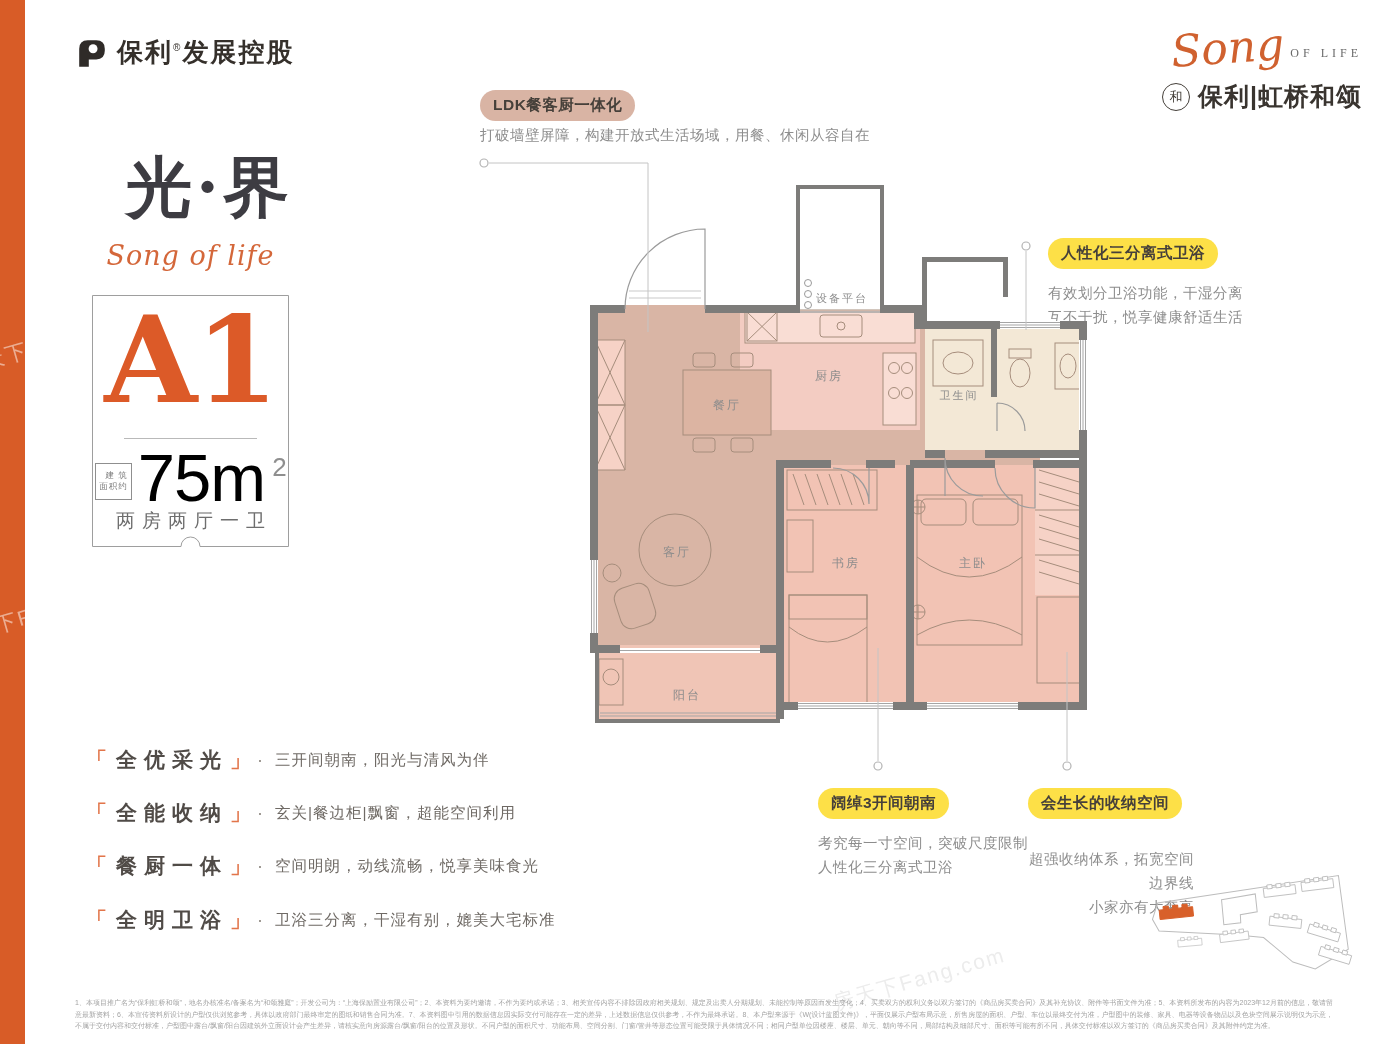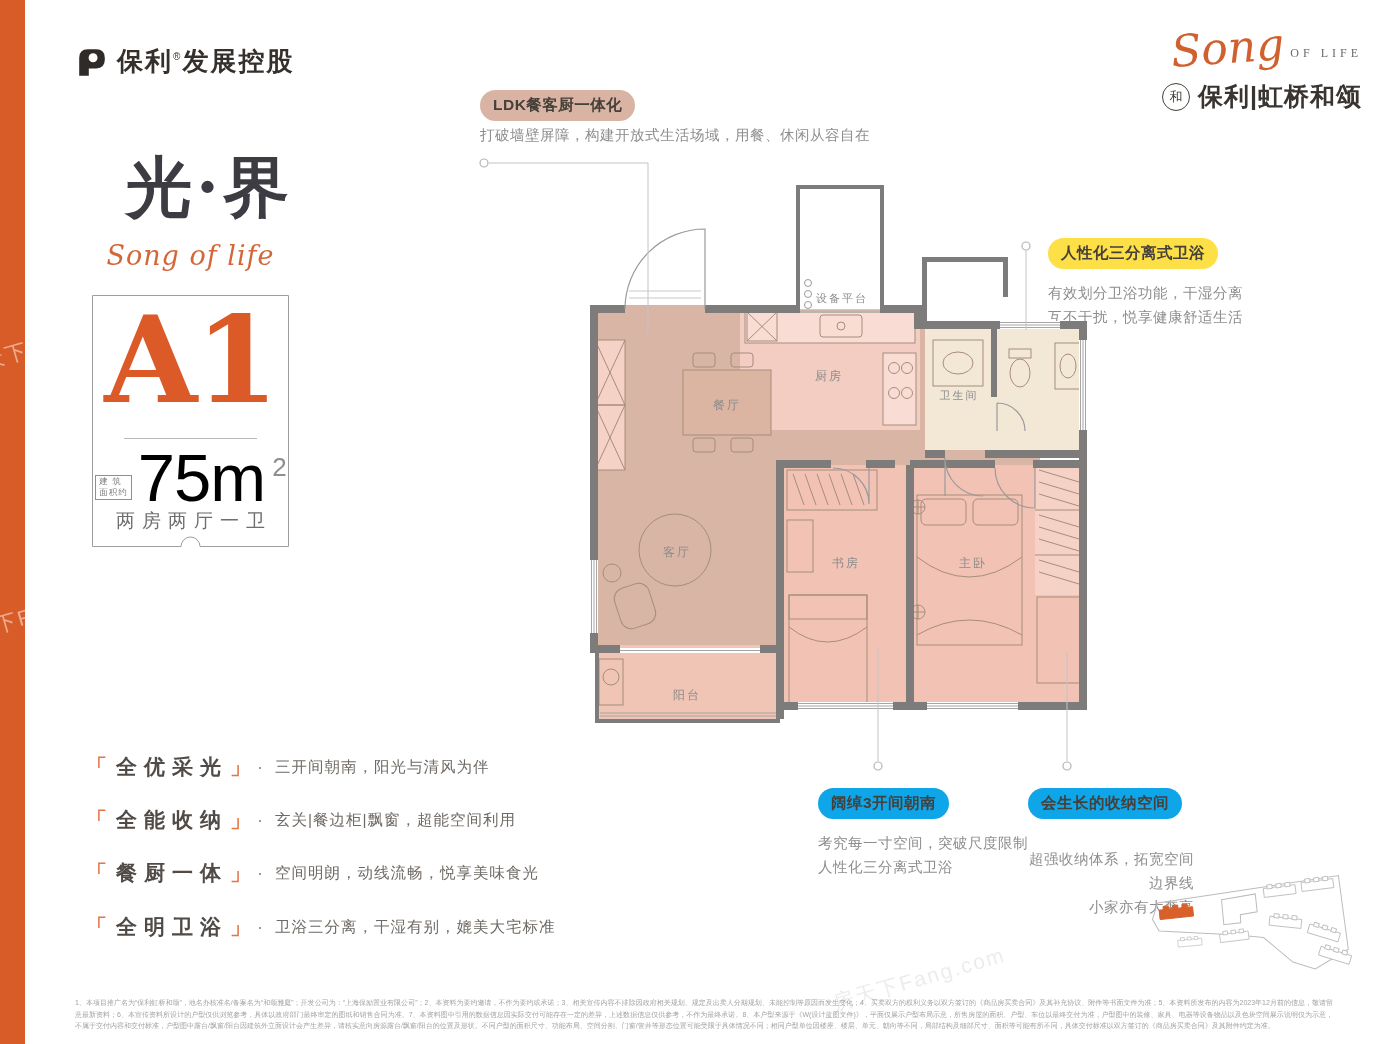--- a/index.html
+++ b/index.html
@@ -4,21 +4,21 @@
 <style>
   html,body{margin:0;padding:0;background:#fff;}
   body{font-family:"Liberation Sans",sans-serif;-webkit-font-smoothing:antialiased;}
   #canvas{position:relative;width:1400px;height:1044px;background:#ffffff;overflow:hidden;}
   .abs{position:absolute;}
 
   
   .orange-bar{left:0;top:0;width:25px;height:1044px;background:#d85c27;}
 
   
-  .dev-logo{left:76px;top:44px;display:flex;align-items:center;gap:9px;}
+  .dev-logo{left:76px;top:35px;display:flex;align-items:center;gap:9px;}
   .dev-logo-text{font-size:26px;font-weight:bold;color:#35302b;letter-spacing:2px;}
   .dev-logo-text sup{font-size:10px;font-weight:normal;}
 
   
   .brand{right:38px;top:26px;text-align:right;}
   .brand-script{font-family:"DejaVu Serif",serif;font-style:italic;font-size:44px;color:#d0612f;line-height:1;display:inline-block;transform:rotate(-4deg);}
   .brand-script-suffix{font-size:12px;color:#6a6a6a;letter-spacing:4px;margin-left:6px;position:relative;top:-6px;font-family:Liberation Serif, serif;}
   .brand-name-row{margin-top:10px;display:flex;align-items:center;justify-content:flex-end;gap:8px;}
   .brand-badge{width:26px;height:26px;border:1.5px solid #45403a;border-radius:50%;display:flex;align-items:center;justify-content:center;font-size:13px;color:#45403a;}
   .brand-name{font-size:25px;color:#39342f;font-weight:bold;letter-spacing:1px;}
@@ -26,37 +26,37 @@
   
   .hero-title{left:88px;top:148px;width:205px;text-align:right;font-family:"DejaVu Serif",serif;font-size:66px;font-weight:bold;color:#3d3c42;letter-spacing:4px;line-height:1.2;}
   .hero-script{left:88px;top:240px;width:205px;text-align:center;font-family:"DejaVu Serif",serif;font-style:italic;font-size:27px;color:#d4673a;letter-spacing:1px;}
 
   
   .unit-card{left:92px;top:295px;width:197px;height:252px;}
   .unit-card svg.frame{position:absolute;left:0;top:0;}
   .unit-big{position:absolute;left:0;top:0;width:100%;text-align:center;font-family:"DejaVu Serif",serif;font-size:120px;line-height:1.08;color:#dc5a28;font-weight:bold;letter-spacing:-2px;}
   .unit-divider{position:absolute;left:32px;top:143px;width:133px;height:1px;background:#b9b9b9;}
   .area-row{position:absolute;left:0;top:152px;width:100%;display:flex;align-items:flex-end;justify-content:center;gap:6px;}
-  .area-label-box{border:1px solid #8f8f8f;color:#7a7a7a;font-size:8.5px;line-height:1.35;padding:0 3px;text-align:left;letter-spacing:1px;margin-bottom:9px;}
+  .area-label-box{border:1px solid #8f8f8f;color:#7a7a7a;font-size:8.5px;line-height:1.35;padding:6px 3px;text-align:right;letter-spacing:1px;margin-bottom:9px;}
   .area-number{font-size:67px;line-height:0.92;color:#000000;letter-spacing:-1px;}
   .area-sup{font-size:26px;color:#8f8f8f;position:relative;top:-26px;left:1px;}
   .unit-layout{position:absolute;left:0;top:213px;width:100%;text-align:center;font-size:19px;color:#6e6e6e;letter-spacing:7px;text-indent:7px;}
 
   
   .pill{display:inline-flex;align-items:center;height:31px;border-radius:16px;padding:0 13px;font-size:15.5px;font-weight:bold;color:#46403a;letter-spacing:0.5px;}
   .pill-ldk{background:#d9b4a4;}
   .pill-bath{background:#fde047;}
-  .pill-salmon{background:#0ea5e9;}
+  .pill-salmon{background:#fde047;}
   .callout-desc{font-size:14.5px;color:#8d8d8d;letter-spacing:0.5px;line-height:24px;}
   .right-align{text-align:right;}
 
   
   .feature-row{left:86px;display:flex;align-items:center;}
   .feature-bracket{color:#e2754a;font-size:21px;font-weight:bold;}
-  .feature-title{font-size:21px;font-weight:bold;color:#504b47;letter-spacing:7px;margin:9px 2px;text-indent:7px;}
+  .feature-title{font-size:21px;font-weight:bold;color:#504b47;letter-spacing:7px;margin:2px 2px;text-indent:7px;}
   .feature-dot{color:#908a84;font-size:18px;margin:0 12px 0 6px;}
   .feature-desc{font-size:15.5px;color:#6f6a65;letter-spacing:1px;}
 
   
   .plan{left:565px;top:165px;}
   .leaders{left:0;top:0;pointer-events:none;}
   .siteplan{left:1145px;top:862px;}
 
   
   .disclaimer{left:75px;top:997px;width:1258px;font-size:7px;line-height:1.65;color:#a3a3a3;text-align:justify;}

